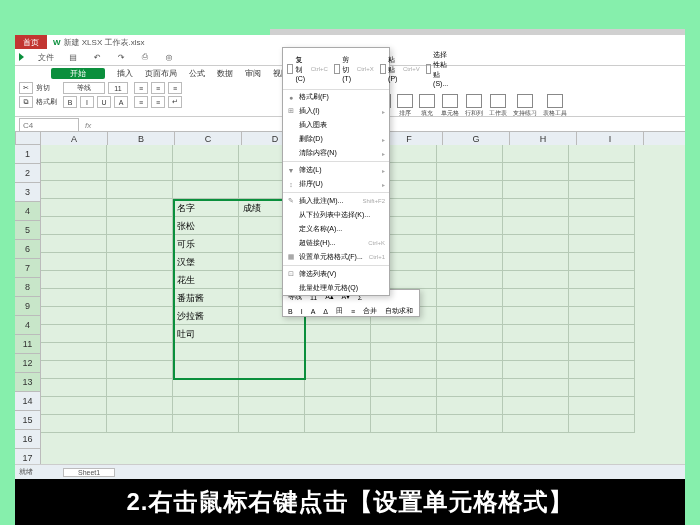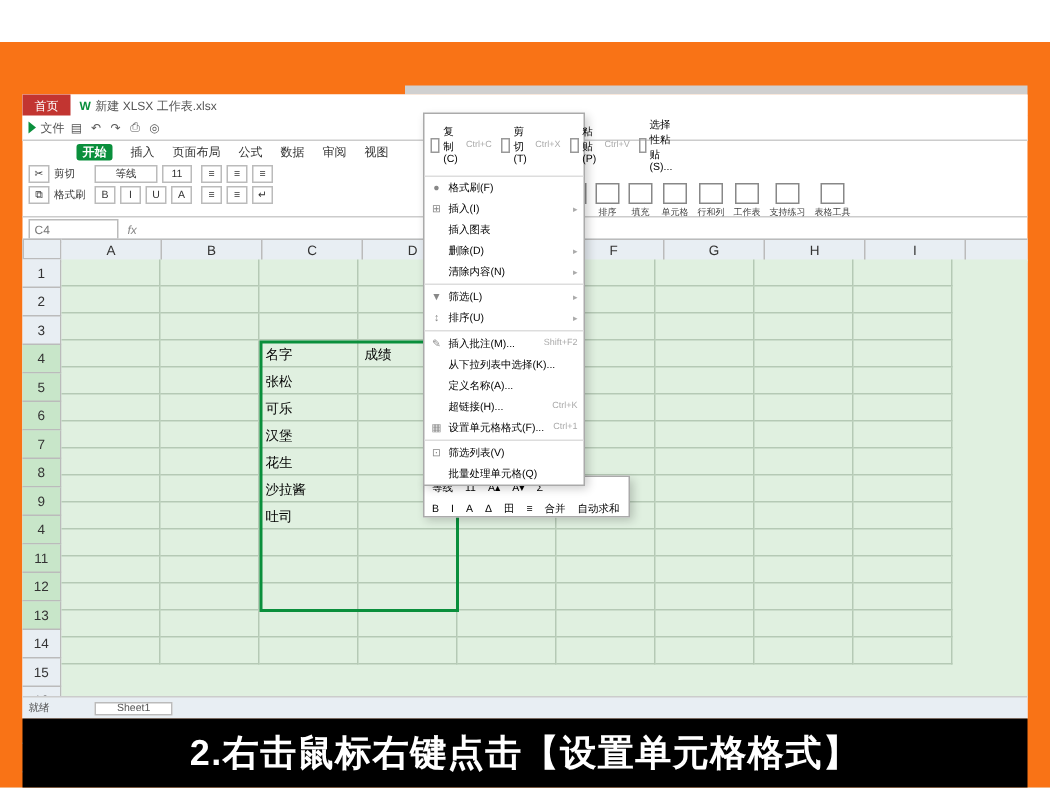--- a/index.html
+++ b/index.html
@@ -1,27 +1,27 @@
 <!DOCTYPE html>
 <html><head>
 <meta charset="utf-8">
 <style>
 html,body{margin:0;padding:0;width:700px;height:525px;font-family:"Microsoft YaHei",Arial,sans-serif;overflow:hidden;}
-.frame{position:absolute;inset:0;background:#f97316;margin-top:28px;}
+.frame{position:absolute;inset:0;background:#86efac;}
 .app{position:absolute;left:15px;top:35px;right:15px;bottom:46px;background:#fff;}
 .titlebar{height:14px;background:#fff;display:flex;align-items:center;font-size:8px;}
 .titlebar .t-red{background:#c23531;color:#fff;padding:0 8px;height:100%;display:flex;align-items:center;}
 .titlebar .t-tab{padding:0 6px;color:#555;display:flex;align-items:center;gap:3px;}
 .titlebar .t-tab .wps{color:#0a8f3c;font-weight:bold;}
-.qat{height:16px;background:#fff;border-bottom:1px solid #ccc;display:flex;align-items:center;gap:3px;padding:0 4px;font-size:8px;color:#555;}
+.qat{height:16px;background:#fff;border-bottom:1px solid #ccc;display:flex;align-items:center;gap:14px;padding:0 4px;font-size:8px;color:#555;}
 .qat .tri{display:inline-block;border-left:5px solid #0a8f3c;border-top:4px solid transparent;border-bottom:4px solid transparent;}
 .qat .ico{width:10px;height:10px;display:flex;align-items:center;justify-content:center;}
 .tabs{height:14px;display:flex;align-items:center;font-size:8px;color:#333;padding-left:30px;}
 .tabs .tab{margin:0 6px;}
-.tabs .tab.on{background:#0a8f3c;color:#fff;padding:0 4px;border-radius:2px;font-weight:bold;}
+.tabs .tab.on{background:#0a8f3c;color:#fff;padding:0 19px;border-radius:2px;}
 .ribbon{height:36px;border-bottom:1px solid #ccc;display:flex;font-size:7px;color:#333;}
 .rb-left{width:260px;padding:2px 4px;display:flex;gap:6px;align-items:flex-start;}
 .rb-left .grp{display:flex;flex-direction:column;gap:2px;}
 .rb-left .row{display:flex;gap:3px;align-items:center;}
 .rb-left .ico{width:12px;height:10px;border:1px solid #bbb;display:flex;align-items:center;justify-content:center;font-size:7px;}
 .rb-right{flex:1;padding:2px 4px;display:flex;flex-direction:column;gap:2px;}
 .rb-right .search{font-size:7px;color:#999;}
 .rb-right .icons{display:flex;gap:6px;}
 .rb-right .bicon{display:flex;flex-direction:column;align-items:center;gap:1px;}
 .rb-right .bicon .g{width:14px;height:12px;border:1px solid #888;}
@@ -306,20 +306,31 @@
             <div class="cell"></div>
             <div class="cell"></div>
             <div class="cell"></div>
             <div class="cell"></div>
             <div class="cell"></div>
             <div class="cell"></div>
           </div>
           <div class="row">
             <div class="cell"></div>
             <div class="cell"></div>
+            <div class="cell">番茄酱</div>
+            <div class="cell"></div>
+            <div class="cell"></div>
+            <div class="cell"></div>
+            <div class="cell"></div>
+            <div class="cell"></div>
+            <div class="cell"></div>
+          </div>
+          <div class="row">
+            <div class="cell"></div>
+            <div class="cell"></div>
             <div class="cell">沙拉酱</div>
             <div class="cell"></div>
             <div class="cell"></div>
             <div class="cell"></div>
             <div class="cell"></div>
             <div class="cell"></div>
             <div class="cell"></div>
           </div>
           <div class="row">
             <div class="cell"></div>

